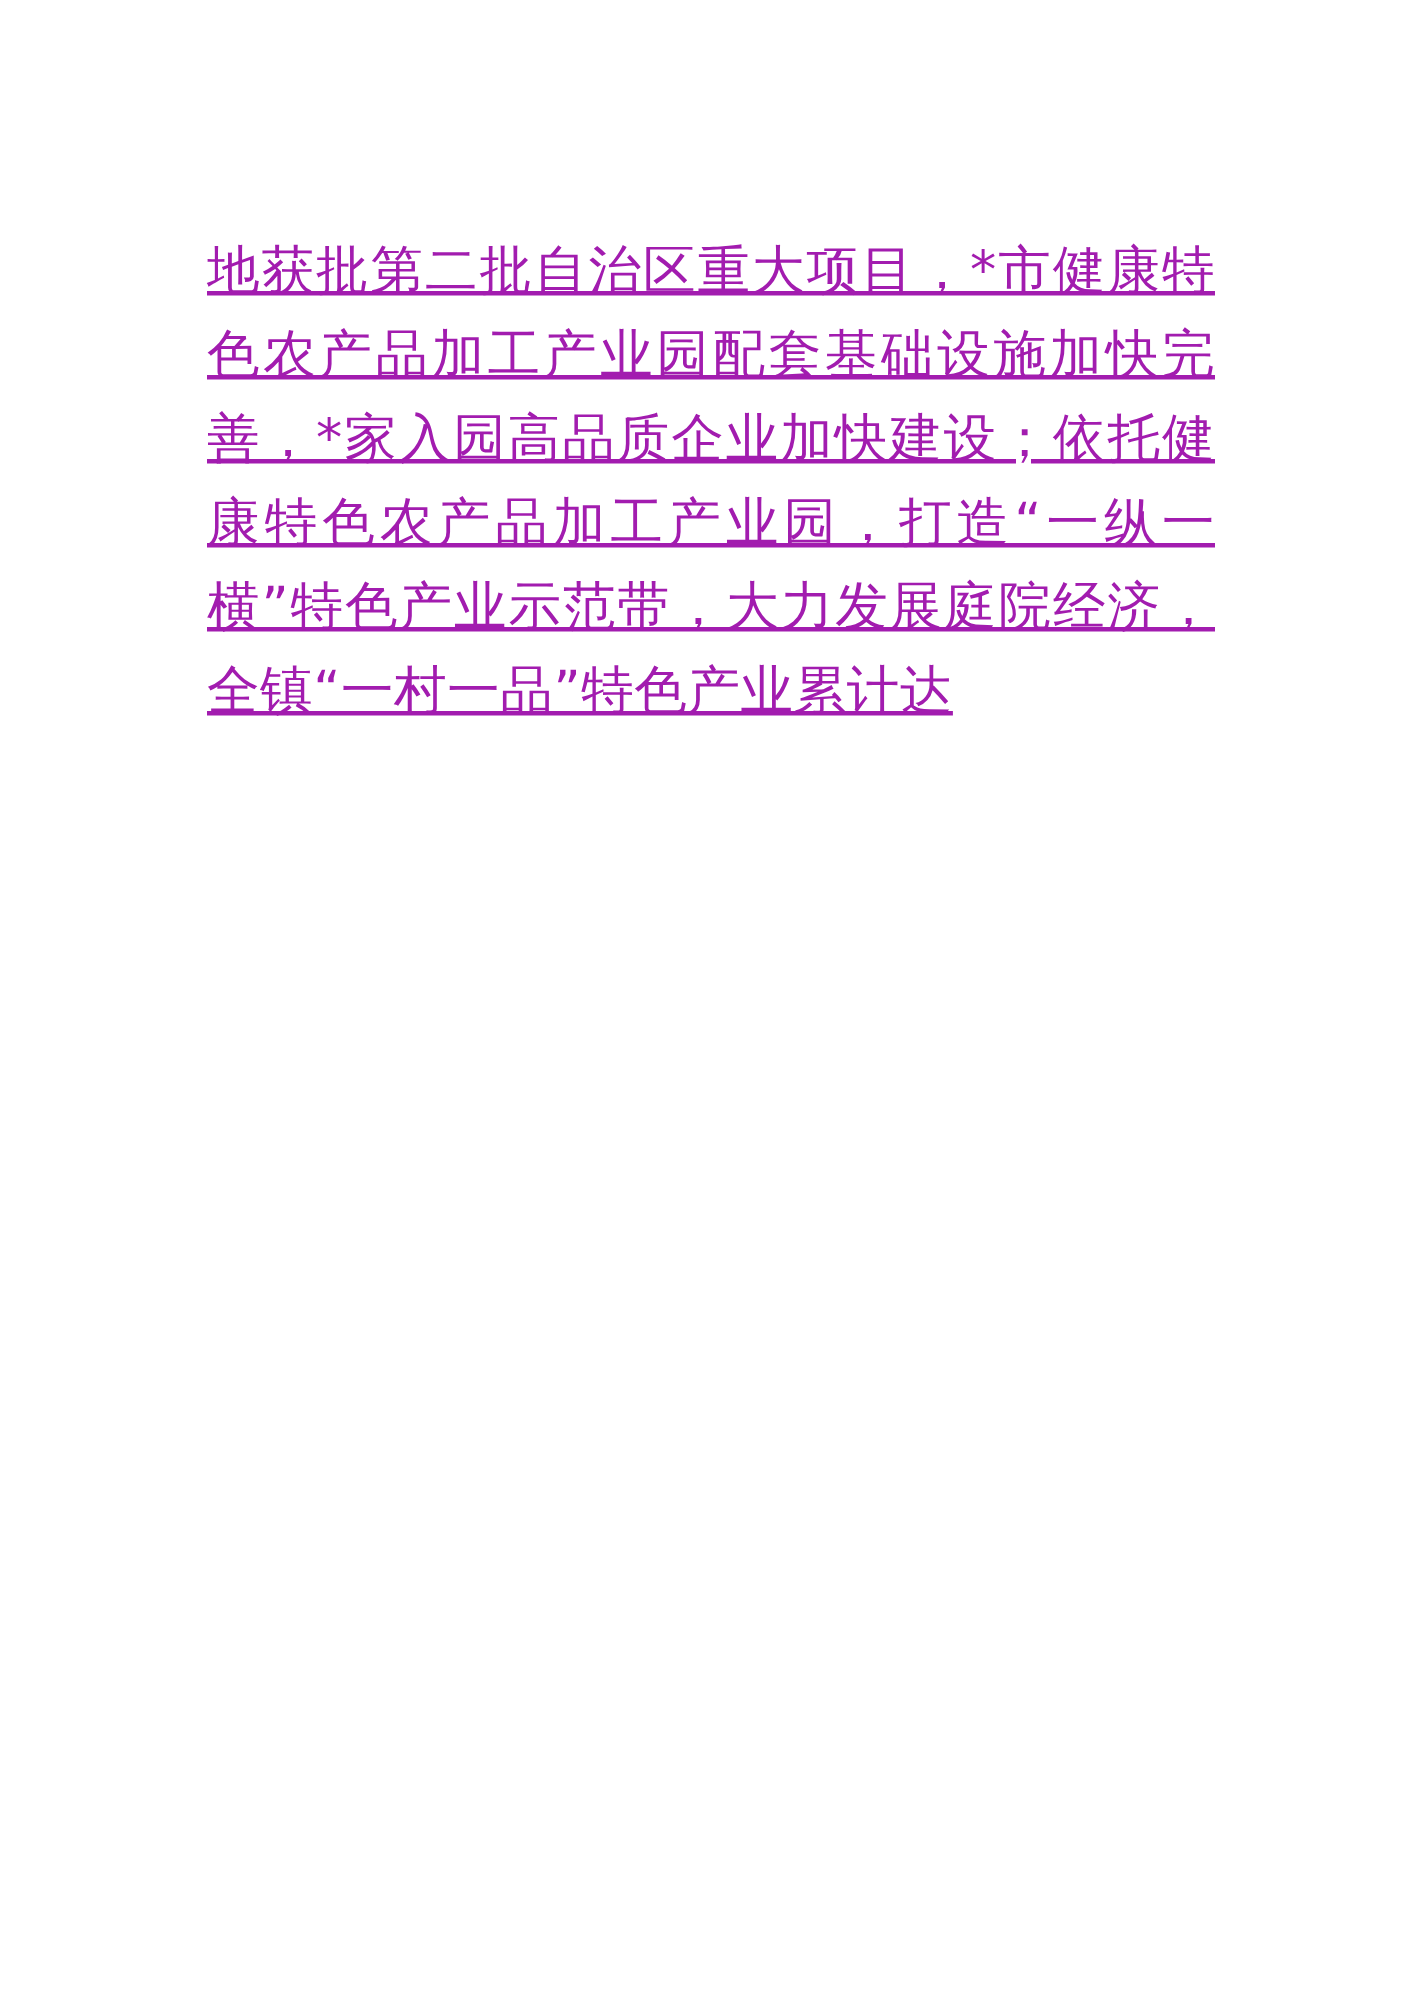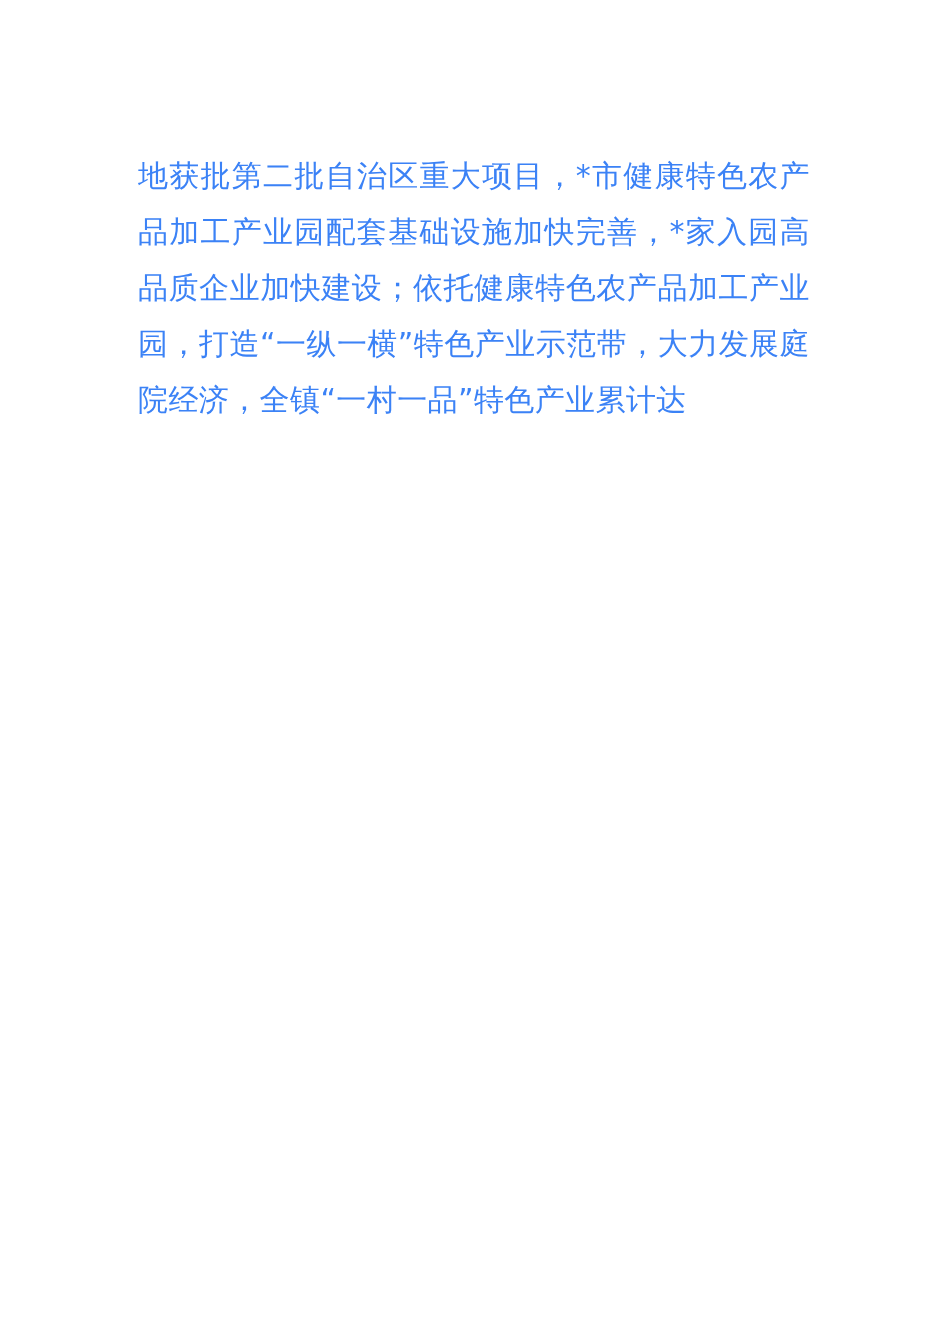--- a/index.html
+++ b/index.html
@@ -17,28 +17,29 @@
     overflow: hidden;
   }
   .page {
     box-sizing: border-box;
     width: 950px;
     height: 1344px;
     padding: 118px 140px 0 138px;
     background: #ffffff;
   }
   .doc-body {
-    font-size: 30px;
+    font-size: 35px;
     line-height: 56px;
     letter-spacing: 0.4px;
     text-align: justify;
     text-justify: inter-ideograph;
-    color: #3b82f6;
+    color: #a21caf;
     white-space: pre-wrap;
     word-break: break-all;
+    text-decoration: underline;
   }
 </style>
 </head>
 <body>
 
 <div class="page">
   <p class="doc-body">地获批第二批自治区重大项目，*市健康特色农产品加工产业园配套基础设施加快完善，*家入园高品质企业加快建设；依托健康特色农产品加工产业园，打造“一纵一横”特色产业示范带，大力发展庭院经济，全镇“一村一品”特色产业累计达</p>
 </div>
 
 </body></html>

